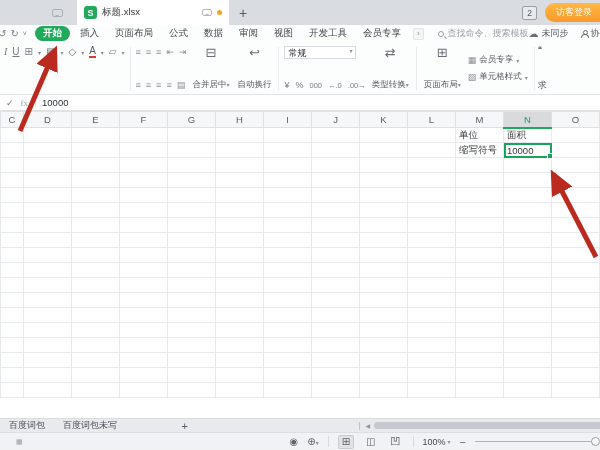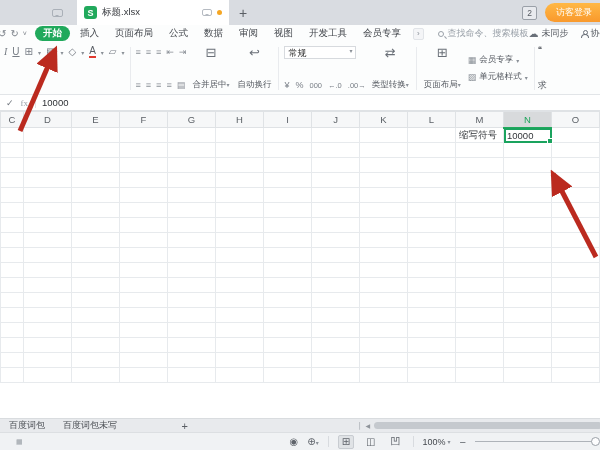--- a/index.html
+++ b/index.html
@@ -286,20 +286,35 @@
             <td></td>
             <td></td>
             <td></td>
             <td></td>
             <td></td>
             <td></td>
             <td></td>
             <td></td>
             <td></td>
             <td></td>
+            <td>单位</td>
+            <td>面积</td>
+            <td></td>
+          </tr>
+          <tr>
+            <td></td>
+            <td></td>
+            <td></td>
+            <td></td>
+            <td></td>
+            <td></td>
+            <td></td>
+            <td></td>
+            <td></td>
+            <td></td>
             <td>缩写符号</td>
             <td class="selected">10000</td>
             <td></td>
           </tr>
           <tr>
             <td></td>
             <td></td>
             <td></td>
             <td></td>
             <td></td>

